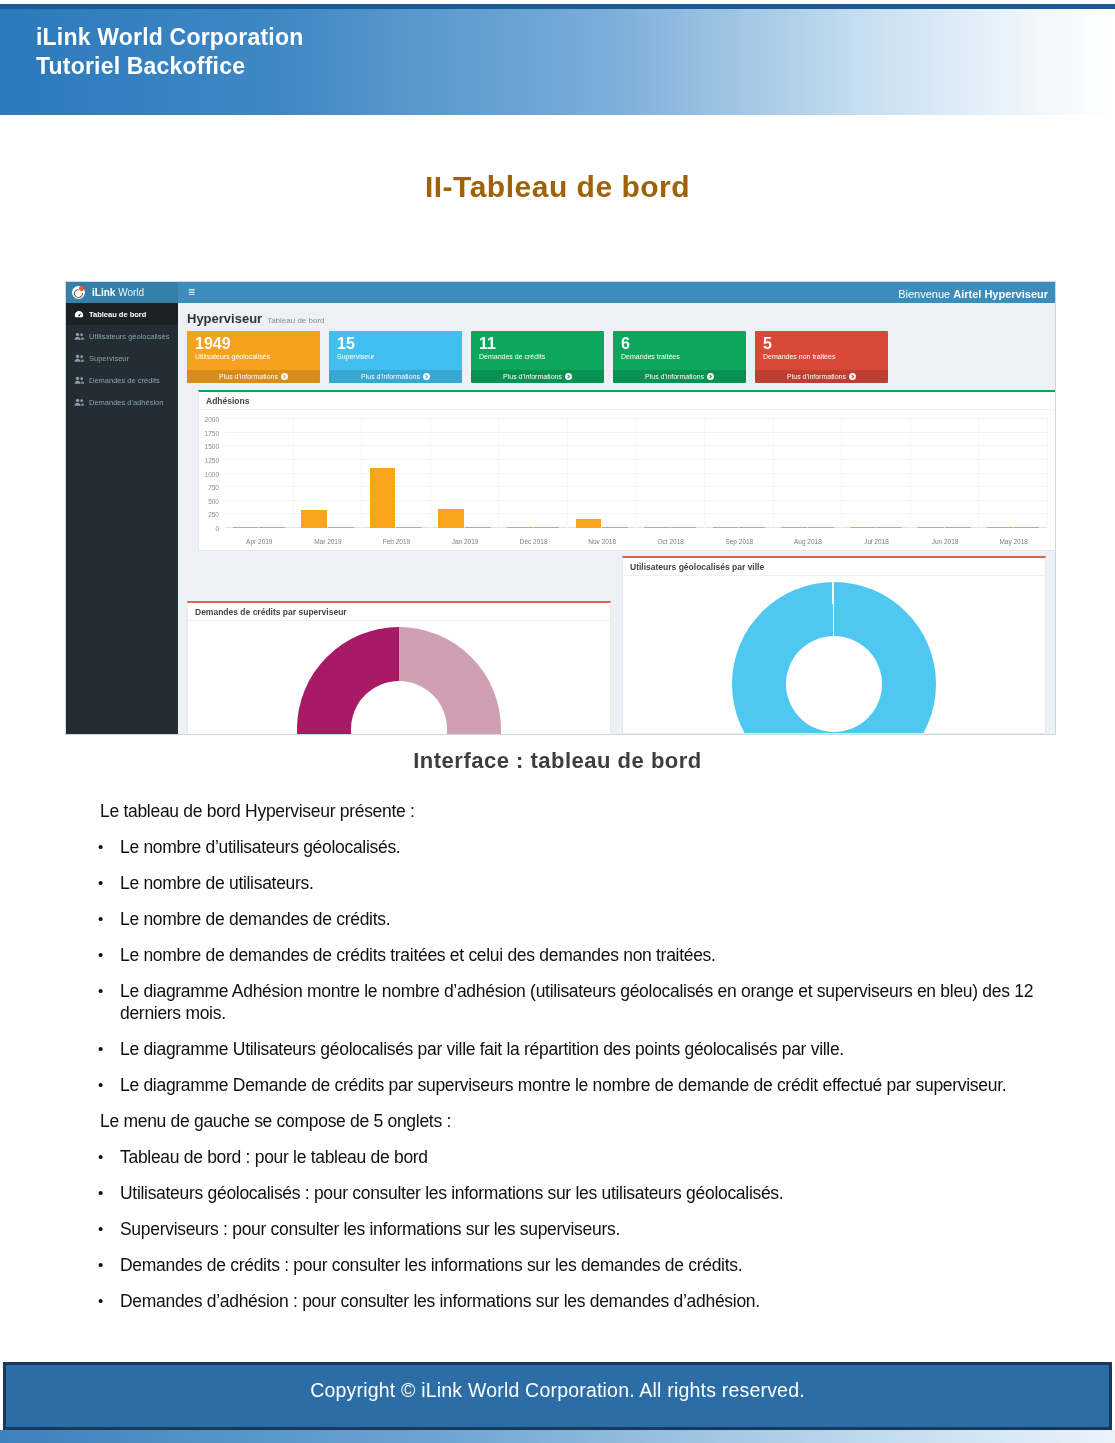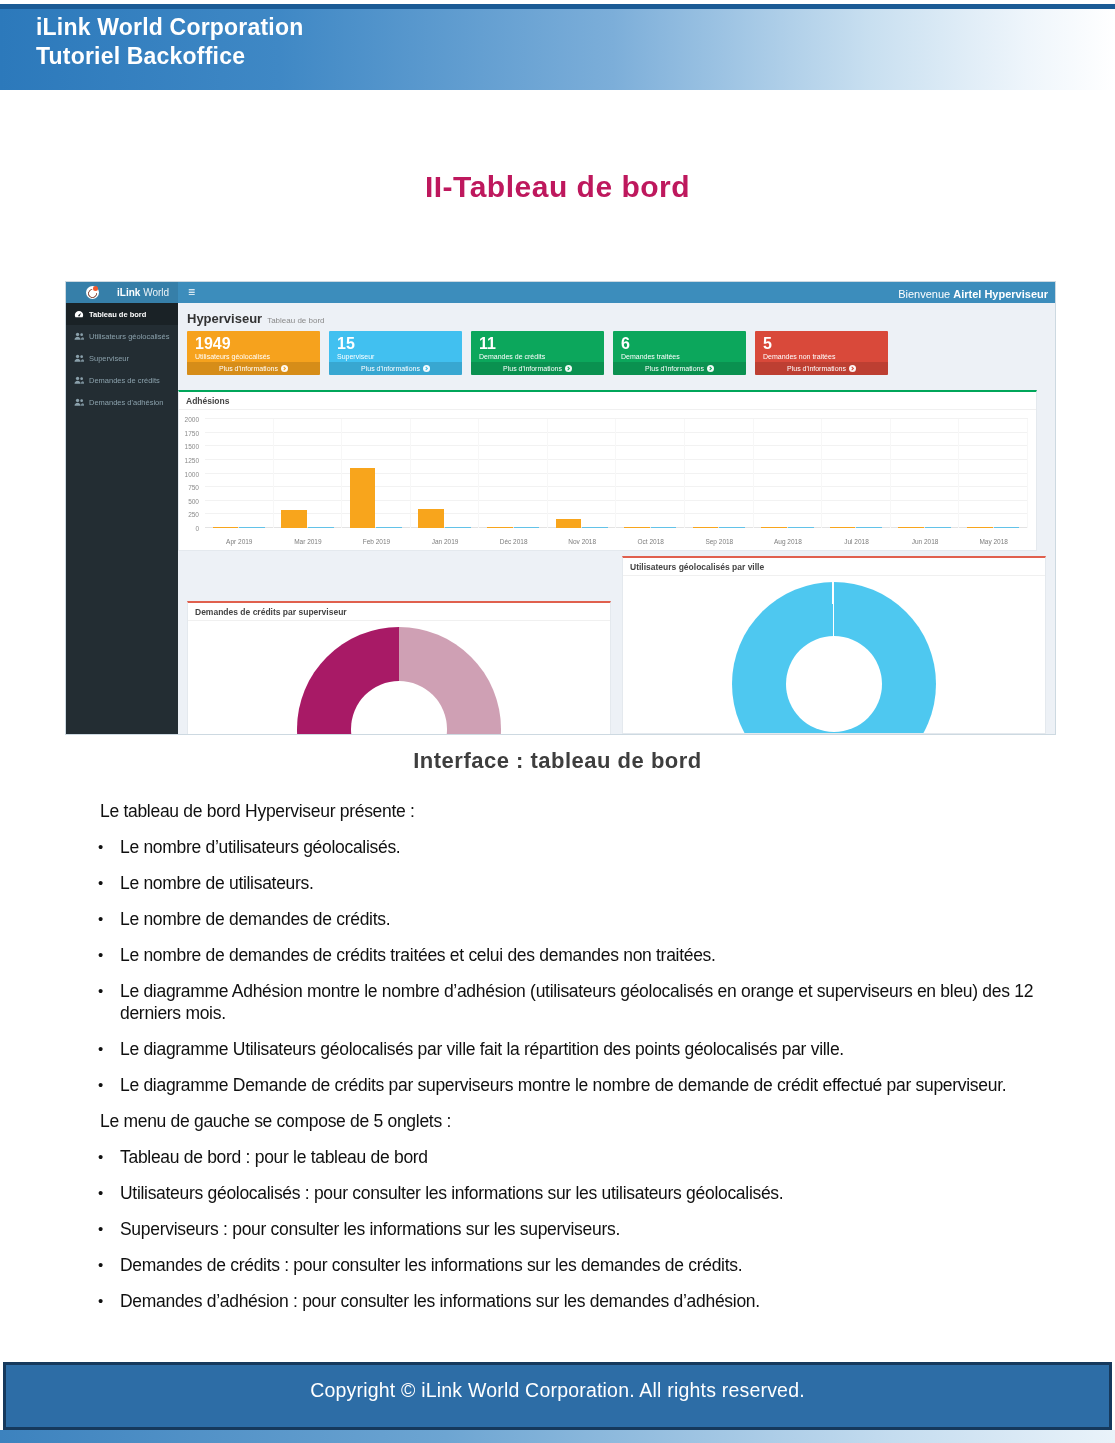--- a/index.html
+++ b/index.html
@@ -1,36 +1,36 @@
 <!DOCTYPE html>
 <html><head>
 <meta charset="utf-8">
 <style>
   html,body{margin:0;padding:0;background:#fff;}
   .page{position:relative;width:1115px;height:1443px;background:#fff;overflow:hidden;
         font-family:"Liberation Sans",sans-serif;}
 
   
-  .banner{position:absolute;left:0;top:4px;width:100%;height:86px;box-sizing:border-box;
+  .banner{position:absolute;left:0;top:4px;width:100%;height:111px;box-sizing:border-box;
           border-top:5px solid #1b5b95;
           background:linear-gradient(to right,#2c79bb 0%,#3f88c5 25%,#7caed9 55%,#c8dff0 78%,#eef5fb 92%,#ffffff 100%);
-          padding:4px 0 0 36px;}
+          padding:14px 0 0 36px;}
   .banner-line{color:#fff;font-size:23px;font-weight:600;line-height:29px;letter-spacing:.2px;}
 
   
   .doc-title{position:absolute;top:170px;left:0;width:100%;text-align:center;
-             font-size:30px;font-weight:bold;color:#be185d;letter-spacing:.5px;}
+             font-size:30px;font-weight:bold;color:#a16207;letter-spacing:.5px;}
   .doc-subtitle{position:absolute;top:246px;left:70px;font-size:19px;font-weight:bold;color:#3c3c3c;}
 
   
   .shot{position:absolute;left:65px;top:281px;width:989px;height:452px;background:#edf1f6;
         border:1px solid #cdd9e1;box-sizing:content-box;overflow:hidden;font-family:"Liberation Sans",sans-serif;}
   .nav{position:absolute;left:0;top:0;width:100%;height:21px;background:#3c8dbc;}
   .brand{position:absolute;left:0;top:0;width:112px;height:21px;background:#367fa9;
-         display:flex;align-items:center;gap:18px;padding-left:20px;box-sizing:border-box;}
+         display:flex;align-items:center;gap:7px;padding-left:6px;box-sizing:border-box;}
   .logo{width:13px;height:13px;border-radius:50%;background:#fff;position:relative;flex:0 0 auto;}
   .logo::before{content:'';position:absolute;width:5px;height:5px;border-radius:50%;background:#f0592e;right:1px;top:0;}
   .logo::after{content:'';position:absolute;left:2px;top:3px;width:7px;height:7px;border-radius:50%;
                border:1.6px solid #7e3b2a;border-top-color:transparent;transform:rotate(40deg);}
   .brand-text{color:#fff;font-size:10px;white-space:nowrap;}
   .brand-text b{font-weight:bold;}
   .brand-text span{font-weight:300;opacity:.9;}
   .hamburger{position:absolute;left:122px;top:3px;color:#fff;font-size:12px;line-height:15px;cursor:pointer;}
   .welcome{position:absolute;right:7px;top:6px;color:#fff;font-size:11px;}
   .welcome b{font-weight:bold;}
@@ -40,29 +40,29 @@
              color:#8aa0ab;font-size:7.5px;cursor:pointer;white-space:nowrap;}
   .side-item.active{color:#fff;background:#1a2226;font-weight:bold;}
   .side-ico{flex:0 0 auto;}
 
   .content{position:absolute;left:112px;top:21px;width:877px;height:431px;background:#edf1f6;}
   .content-header{position:absolute;left:9px;top:6px;}
   .ch-title{font-size:13px;font-weight:bold;color:#333;}
   .ch-sub{font-size:8px;color:#8a8a8a;margin-left:5px;}
 
   .cards{position:absolute;left:9px;top:28px;display:flex;gap:9px;}
-  .stat-card{width:133px;height:44px;position:relative;color:#fff;border-radius:1px;overflow:hidden;}
+  .stat-card{width:133px;height:52px;position:relative;color:#fff;border-radius:1px;overflow:hidden;}
   .card-value{font-size:16px;font-weight:bold;padding:4px 0 0 8px;line-height:17px;}
   .card-label{font-size:7px;padding:1px 0 0 8px;}
   .card-footer{position:absolute;bottom:0;left:0;right:0;height:13px;background:rgba(0,0,0,0.13);
                color:#fff;font-size:7px;display:flex;align-items:center;justify-content:center;gap:3px;cursor:pointer;}
 
   .panel{position:absolute;background:#fff;border:1px solid #e4e9ee;box-sizing:border-box;}
   .panel-title{font-size:8.5px;color:#444;font-weight:600;padding:4px 7px 3px 7px;border-bottom:1px solid #f0f0f0;}
-  .panel-bars{left:0;top:87px;width:859px;height:161px;border-top:2px solid #00a65a;}
+  .panel-bars{left:20px;top:87px;width:859px;height:161px;border-top:2px solid #00a65a;}
   .chart-area{position:absolute;left:0;right:0;top:17px;bottom:0;}
   .ylabels{position:absolute;left:0;top:10px;bottom:22px;width:22px;}
   .ylabels span{position:absolute;right:2px;width:100%;text-align:right;font-size:6.5px;color:#8b8b8b;transform:translateY(50%);}
   .plot{position:absolute;left:26px;right:8px;top:10px;bottom:22px;display:flex;align-items:flex-end;}
   .gridline{position:absolute;left:0;right:0;height:1px;background:#f2f2f2;}
   .gridline.zero{background:#e3e3e3;}
   .bar-group{flex:1;height:100%;display:flex;align-items:flex-end;justify-content:center;gap:1px;border-right:1px solid #f7f7f7;position:relative;}
   .bar{width:38%;}
   .xlabels{position:absolute;left:26px;right:8px;bottom:5px;display:flex;}
   .xlabels span{flex:1;text-align:center;font-size:6.5px;color:#7d7d7d;}

